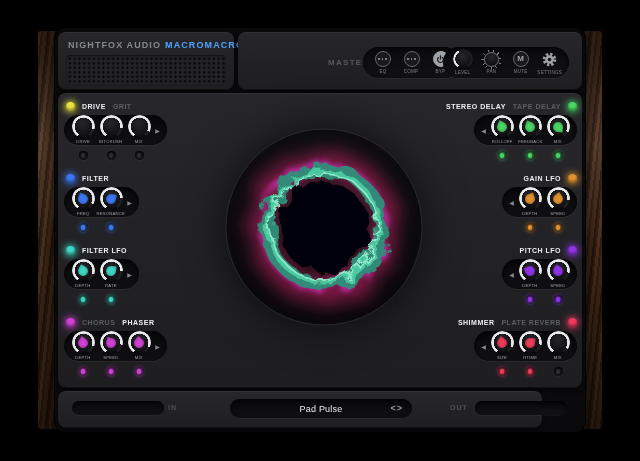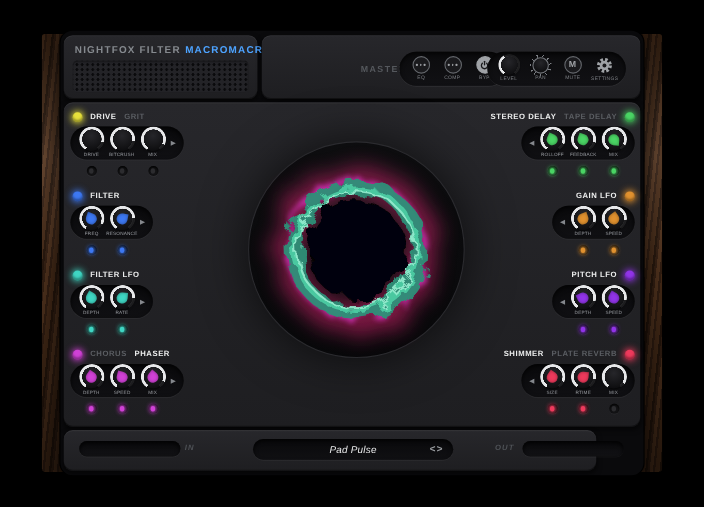--- a/index.html
+++ b/index.html
@@ -19,21 +19,21 @@
   
   .device{position:absolute;left:55px;top:28px;width:530px;height:404px;
     background:#0a0a0c;border-radius:11px;
     box-shadow:0 0 0 1px #000,0 8px 22px rgba(0,0,0,.85);}
   .panel{position:absolute;background:linear-gradient(180deg,#27272b,#1e1e21);
     border-radius:8px;
     box-shadow:inset 0 1px 0 rgba(255,255,255,.05), inset 0 -1px 0 rgba(0,0,0,.4), 0 2px 5px rgba(0,0,0,.55);}
   .p-header-left{left:3px;top:4px;width:176px;height:58px;}
   .p-header-right{left:183px;top:4px;width:344px;height:58px;}
   .p-main{left:3px;top:65px;width:524px;height:295px;}
-  .p-footer{left:3px;top:363px;width:484px;height:37px;font-style:italic;}
+  .p-footer{left:3px;top:363px;width:484px;height:37px;}
 
   
   .brand-row{position:absolute;left:10px;top:8px;white-space:nowrap;
     font-size:9px;font-weight:bold;letter-spacing:1.1px;}
   .brand{color:#85898e;}
   .product{color:#4da3ff;margin-left:4px;}
   .grille{position:absolute;left:8px;right:8px;top:23px;bottom:6px;border-radius:4px;
     background-color:#232327;
     background-image:radial-gradient(circle,#0a0a0c 1.1px,transparent 1.45px);
     background-size:4.8px 4.5px;background-position:1.5px 1.5px;
@@ -130,21 +130,21 @@
 <body>
 
 <div class="stage">
   <div class="wood wood-left"></div>
   <div class="wood wood-right"></div>
 
   <div class="device">
 
     <div class="panel p-header-left">
       <div class="brand-row">
-        <span class="brand">NIGHTFOX FILTER</span><span class="product">MACROMACRO</span>
+        <span class="brand">NIGHTFOX AUDIO</span><span class="product">MACROMACRO</span>
       </div>
       <div class="grille"></div>
     </div>
 
     <div class="panel p-header-right">
       <span class="master-label">MASTER</span>
 
       <div class="m-pill m-pill-toggles">
         <div class="m-unit">
           <span class="m-circle">

